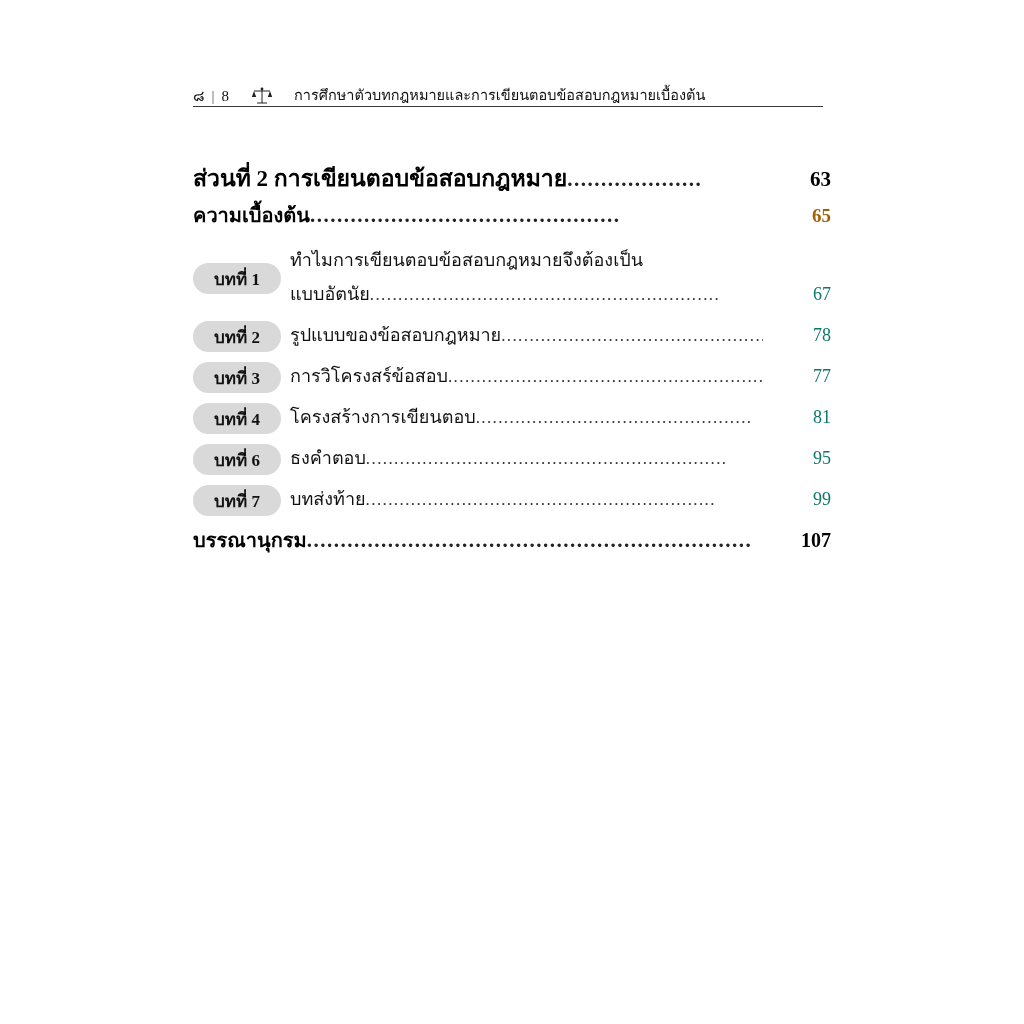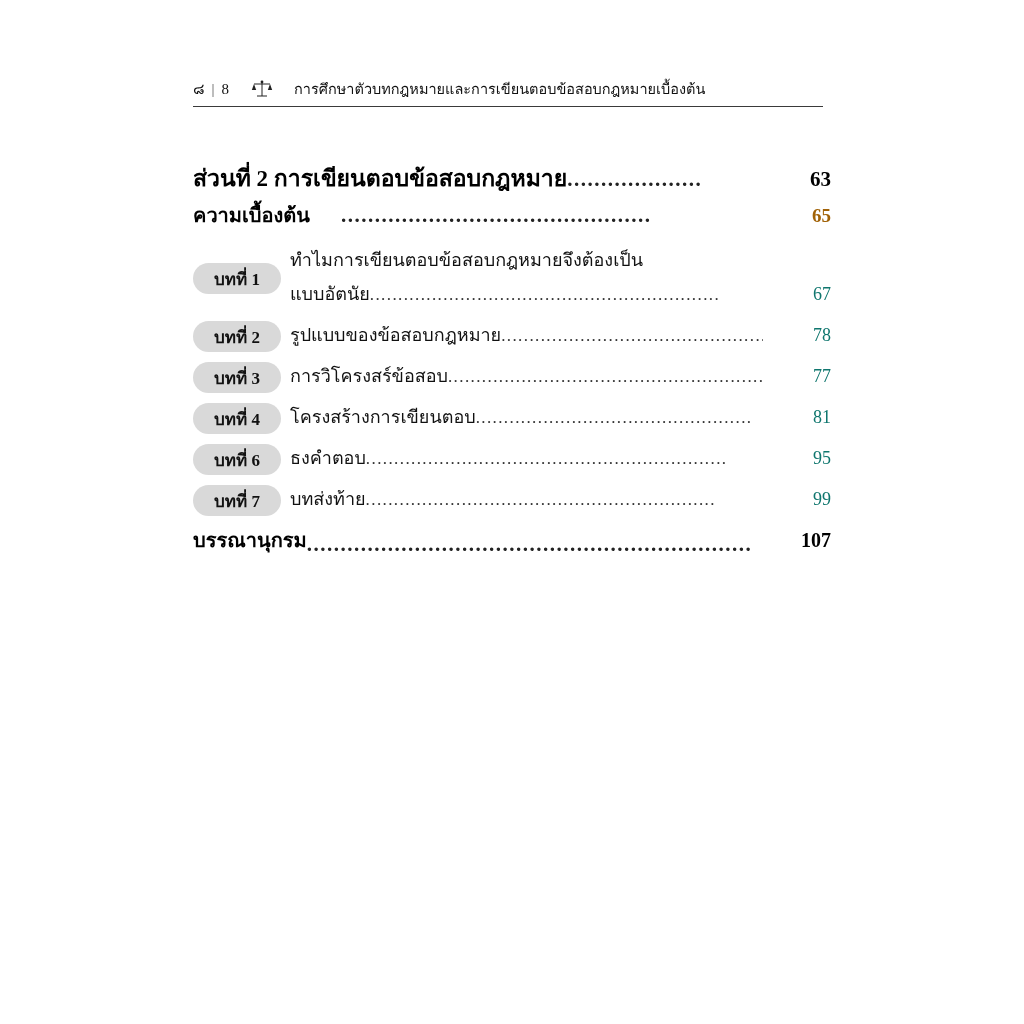--- a/index.html
+++ b/index.html
@@ -26,21 +26,21 @@
 
   
   .running-header {
     position: absolute;
     left: 193px;
     top: 72px;
     width: 630px;
     height: 34px;
     border-bottom: 1.5px solid #3a3a3a;
     display: flex;
-    align-items: center;
+    align-items: flex-end;
     gap: 12px;
   }
   .folio {
     font-size: 15px;
     line-height: 20px;
     color: #111;
     white-space: nowrap;
   }
   .folio .sep {
     margin: 0 7px;
@@ -91,21 +91,20 @@
     font-size: 21px;
     font-weight: bold;
     line-height: 38px;
     width: 66px;
     text-align: right;
     color: #000;
   }
 
   .section-row {
     margin-bottom: 10px;
-    gap: 31px;
   }
   .section-title {
     font-size: 20px;
     font-weight: bold;
     line-height: 34px;
     white-space: nowrap;
     color: #000;
   }
   .section-page {
     font-size: 19px;
@@ -184,21 +183,20 @@
     text-align: right;
     color: #0f766e;
     flex: 0 0 auto;
   }
   .spacer-page {
     width: 66px;
     flex: 0 0 auto;
   }
 
   .biblio-row {
-    align-items: flex-end;
   }
   .biblio-title {
     font-size: 20px;
     font-weight: bold;
     line-height: 34px;
     white-space: nowrap;
     color: #000;
   }
   .biblio-page {
     font-size: 20px;

